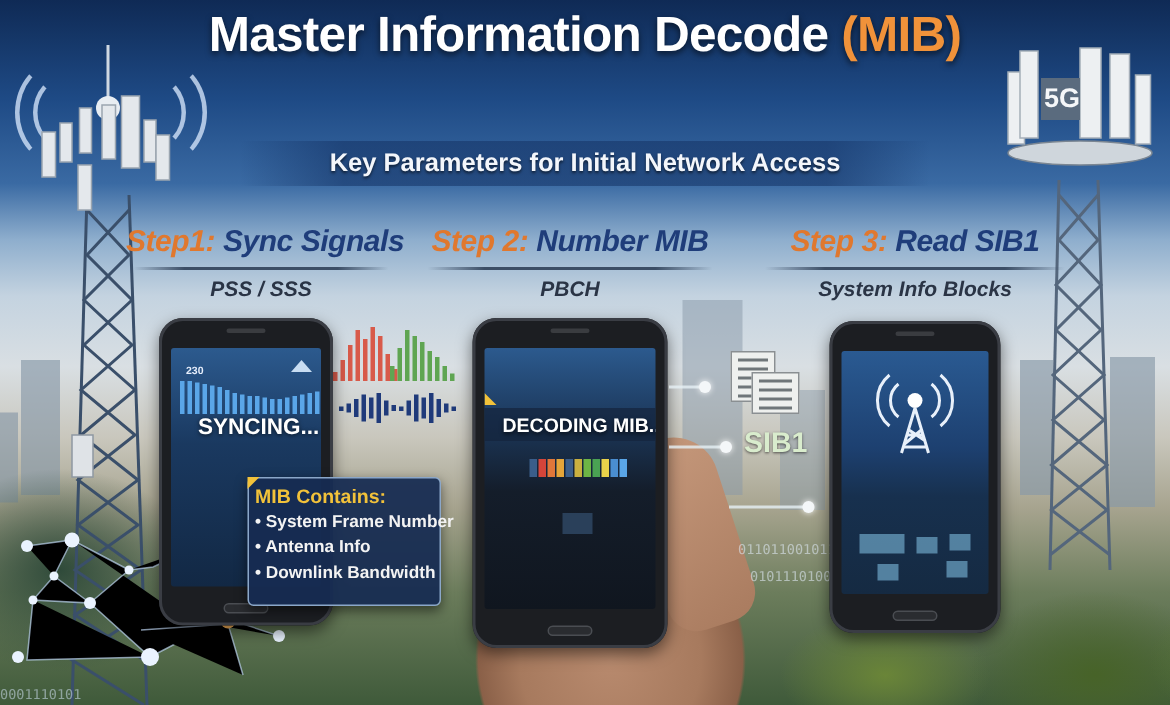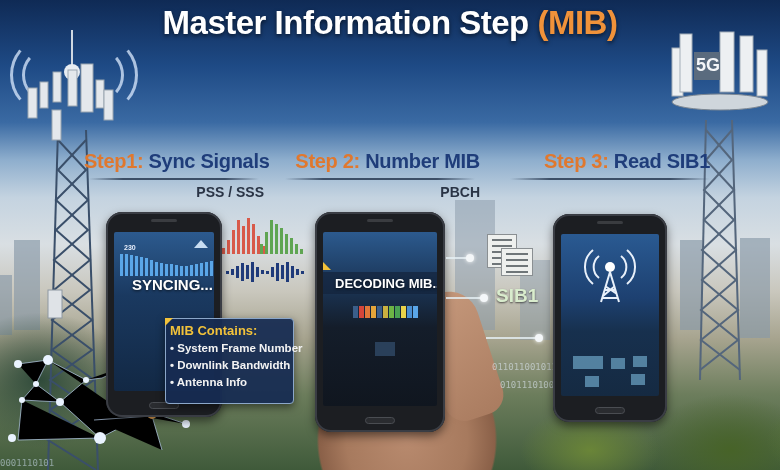--- a/index.html
+++ b/index.html
@@ -52,21 +52,21 @@
   .rule { width: 85px; height: 3px; background: linear-gradient(90deg, transparent, #f0a060, #f08a3a); border-radius: 2px; }
   .rule.r { background: linear-gradient(90deg, #f08a3a, #f0a060, transparent); }
   .tagline-bar {
     position: absolute; top: 94px; left: 160px; width: 460px; height: 30px;
     background: linear-gradient(90deg, transparent 0%, rgba(20,50,100,.55) 15%, rgba(20,50,100,.55) 85%, transparent 100%);
     display: flex; align-items: center; justify-content: center;
   }
   .tagline { font-weight: 700; font-size: 17px; color: #f3f6fb; text-shadow: 0 1px 2px rgba(0,0,0,.6); }
 
   
-  .step { position: absolute; top: 150px; text-align: right; }
+  .step { position: absolute; top: 150px; text-align: center; font-style: italic; }
   .step-title { font-weight: 700; font-size: 20px; color: #1f3d7a; white-space: nowrap; letter-spacing: -0.3px; }
   .step-title .num { color: #e0782e; }
   .step-rule { height: 2px; margin: 5px auto 4px; background: linear-gradient(90deg, transparent, #3c4e66 20%, #3c4e66 80%, transparent); }
   .step-sub { font-weight: 700; font-size: 14px; color: #2a3445; }
 
   
   .phone {
     position: absolute; background: #1c1e22; border-radius: 16px;
     box-shadow: 0 4px 10px rgba(0,0,0,.5), inset 0 0 0 2px #3a3d44;
   }
@@ -209,36 +209,40 @@
         <circle cx="120" cy="70" r="4"></circle>
       <circle cx="100" cy="98" r="6"></circle>
         <circle cx="186" cy="84" r="4"></circle>
         <circle cx="12" cy="98" r="4"></circle>
     </g>
     <circle cx="152" cy="74" r="5" fill="#ffb65a"></circle>
     <text x="0" y="126" font-family="DejaVu Sans Mono, monospace" font-size="9" fill="rgba(220,235,255,.5)">0001110101</text>
   </svg>
 
   <div class="title">
-    <span>Master Information Step </span><span class="accent">(MIB)</span>
+    <span>Master Information Decode </span><span class="accent">(MIB)</span>
+  </div>
+  <div class="tagline-bar">
+    <span class="tagline">Key Parameters for Initial Network Access</span>
   </div>
 
   <div class="step" style="left:84px;width:180px;">
     <div class="step-title"><span class="num">Step1:</span><span> Sync Signals</span></div>
     <div class="step-rule" style="width:170px;"></div>
     <div class="step-sub">PSS / SSS</div>
   </div>
   <div class="step" style="left:280px;width:200px;">
     <div class="step-title"><span class="num">Step 2:</span><span> Number MIB</span></div>
     <div class="step-rule" style="width:190px;"></div>
     <div class="step-sub">PBCH</div>
   </div>
   <div class="step" style="left:510px;width:200px;">
     <div class="step-title"><span class="num">Step 3:</span><span> Read SIB1</span></div>
     <div class="step-rule" style="width:200px;"></div>
+    <div class="step-sub">System Info Blocks</div>
   </div>
 
   <div class="wavebars" style="left:222px;top:214px;height:40px;align-items:flex-end;">
     <span style="height:6px;background:#d85a4a"></span>
       <span style="height:14px;background:#d85a4a"></span>
       <span style="height:24px;background:#d85a4a"></span>
       <span style="height:34px;background:#d85a4a"></span>
       <span style="height:28px;background:#d85a4a"></span>
       <span style="height:36px;background:#d85a4a"></span>
       <span style="height:30px;background:#d85a4a"></span>
@@ -304,22 +308,22 @@
       <div class="status-text" style="left:18px;top:44px;font-size:15px;">SYNCING...</div>
     </div>
     <div class="home"></div>
   </div>
 
   <div class="info-box">
     <div class="corner-tri"></div>
     <h4>MIB Contains:</h4>
     <ul>
       <li>System Frame Number</li>
+      <li>Antenna Info</li>
       <li>Downlink Bandwidth</li>
-      <li>Antenna Info</li>
     </ul>
   </div>
 
   <div class="hand"></div>
   <div class="thumb"></div>
 
   <div class="phone" style="left:315px;top:212px;width:130px;height:220px;">
     <div class="speaker"></div>
     <div class="screen" style="background:linear-gradient(180deg,#2c5a8e 0%,#1b3658 30%,#141d2a 55%,#10161f 100%);">
       <div style="position:absolute;left:0;top:30px;width:0;height:0;border-bottom:8px solid #f2c23a;border-right:8px solid transparent;"></div>

